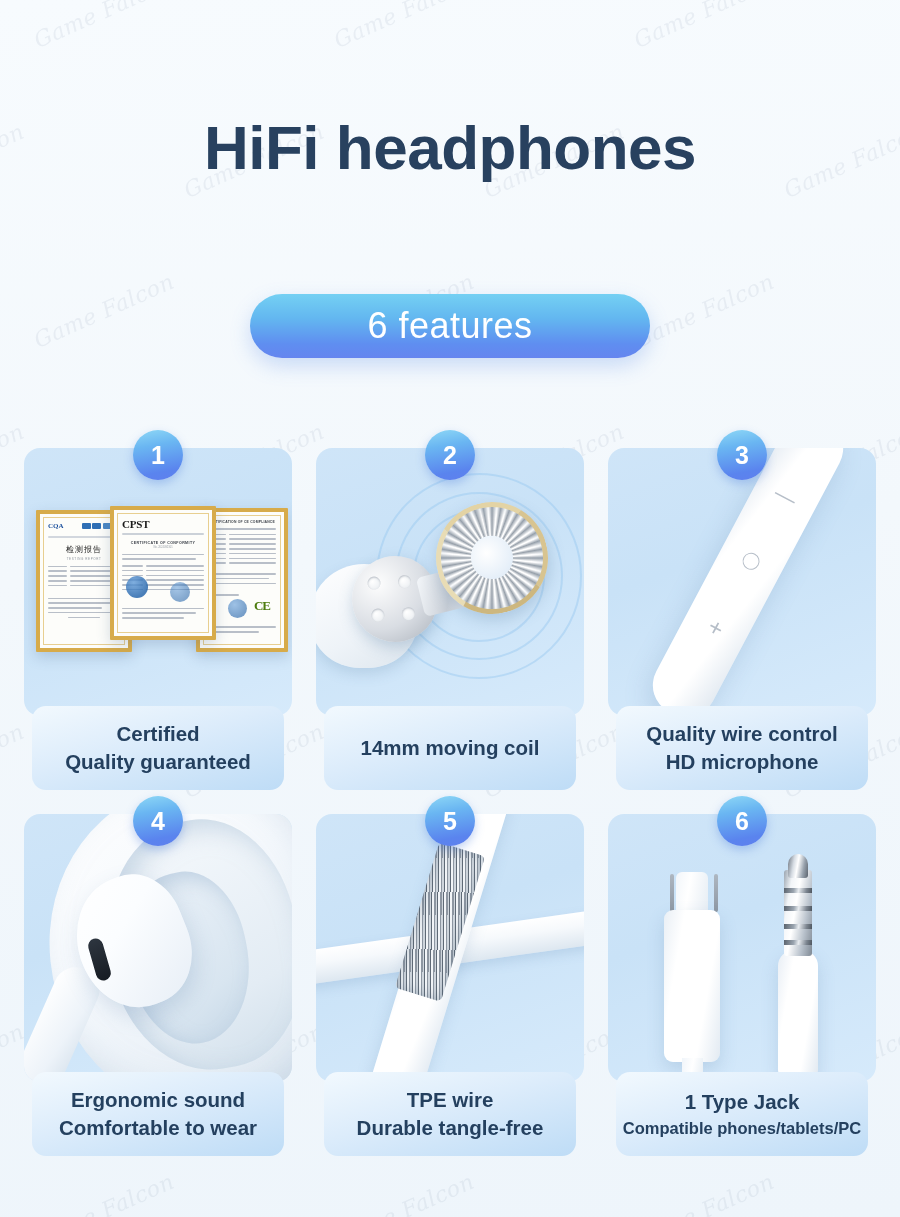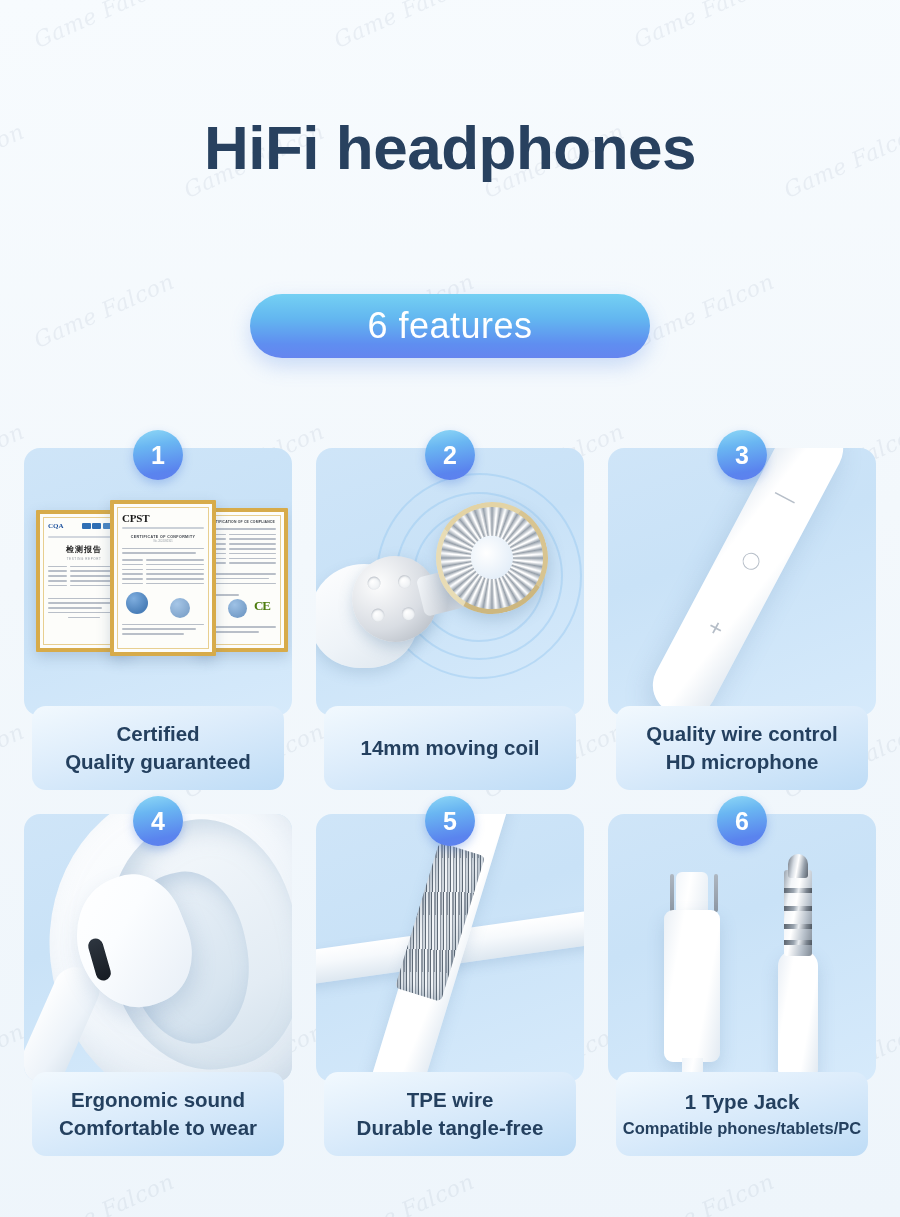--- a/index.html
+++ b/index.html
@@ -159,21 +159,21 @@
     box-shadow: 0 5px 14px rgba(60, 90, 130, 0.22);
     overflow: hidden;
   }
   .cert::after {
     content: "";
     position: absolute;
     inset: 3px;
     border: 1px solid #e8cf90;
   }
   .cert-a { left: 12px;  top: 62px;  width: 96px;  height: 142px; }
-  .cert-b { left: 86px;  top: 52px;  width: 106px; height: 156px; z-index: 3; }
+  .cert-b { left: 86px;  top: 58px;  width: 106px; height: 134px; z-index: 3; }
   .cert-c { left: 172px; top: 60px;  width: 92px;  height: 144px; }
 
   .cert-inner { position: absolute; inset: 8px; font-size: 2px; }
   .ct-line { height: 1.6px; background: #b9bfc8; margin-bottom: 3.2px; border-radius: 1px; }
   .ct-line.w30 { width: 30%; } .ct-line.w45 { width: 45%; }
   .ct-line.w60 { width: 60%; } .ct-line.w75 { width: 75%; }
   .ct-line.w90 { width: 90%; } .ct-line.w100 { width: 100%; }
   .ct-head {
     font-family: "Liberation Serif", serif;
     font-weight: 700;
@@ -183,21 +183,21 @@
   .cqa-logo {
     display: inline-block;
     color: #1a4f9c;
     font-weight: 700;
     font-size: 7px;
     font-family: "Liberation Serif", serif;
   }
   .cn-title {
     text-align: center;
     font-size: 8px;
-    font-weight: 700;
+    font-weight: 400;
     color: #1c1c1c;
     letter-spacing: 1px;
     margin: 6px 0 2px;
   }
   .cert-seal {
     position: absolute;
     width: 22px; height: 22px;
     border-radius: 50%;
     background: radial-gradient(circle at 35% 30%, #5f9ad8, #1d5fa8 70%);
     opacity: 0.8;

